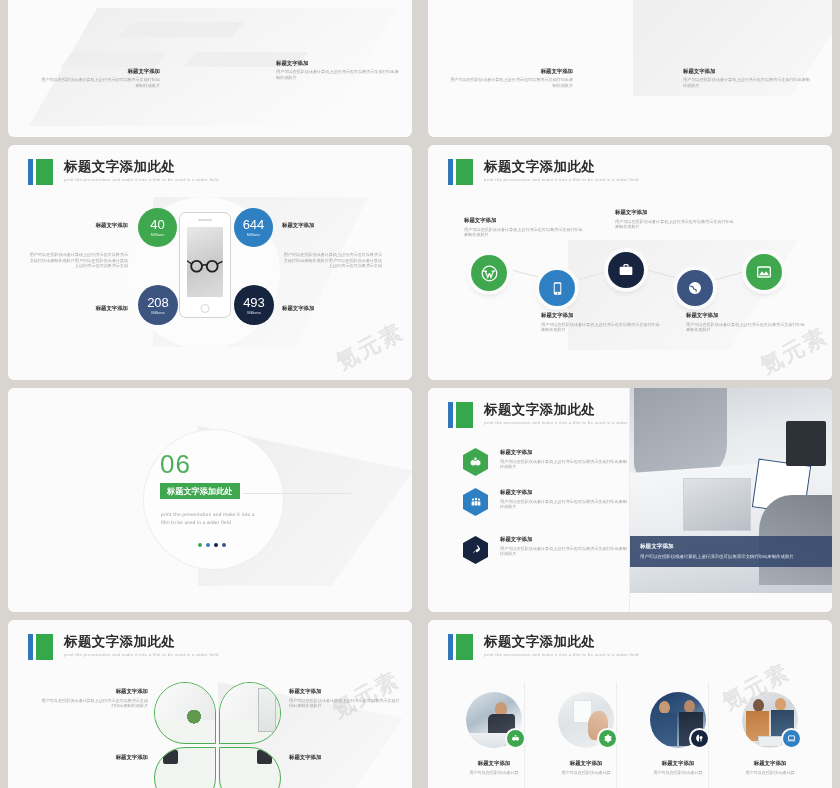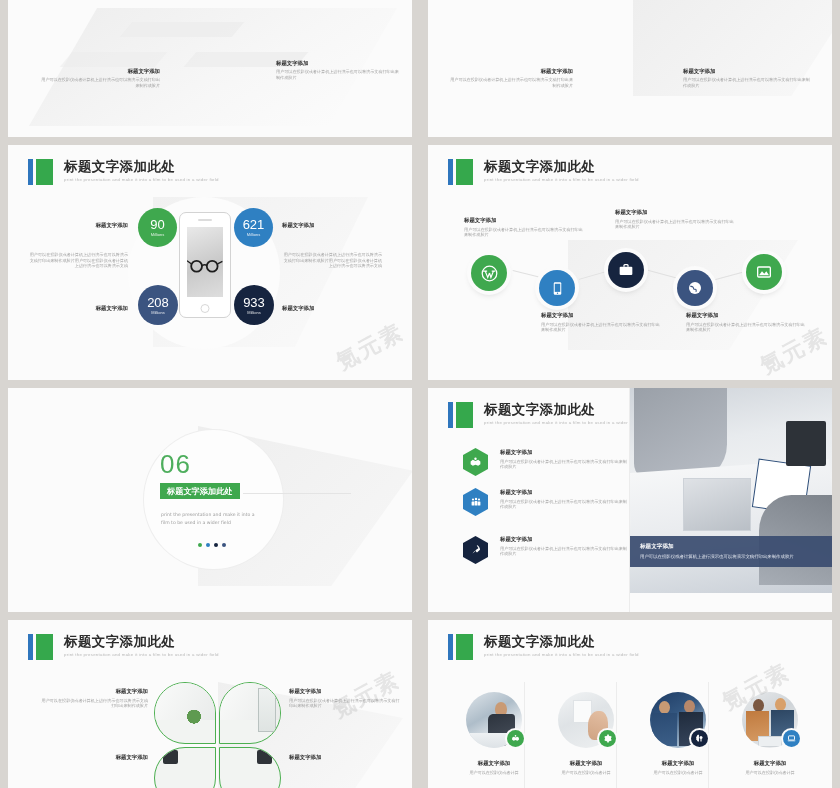--- a/index.html
+++ b/index.html
@@ -9,20 +9,21 @@
     font-family:"Liberation Sans","DejaVu Sans",sans-serif;
   }
   .grid {
     position:relative;
     width:840px; height:788px;
   }
   .slide {
     position:absolute;
     background:#fbfbfb;
     overflow:hidden;
+    border-radius:6px;
   }
   
   .r1 { top:-100px; height:237px; }
   .r2 { top:145px;  height:235px; }
   .r3 { top:388px;  height:224px; }
   .r4 { top:620px;  height:250px; }
   .cL { left:8px;  width:404px; }
   .cR { left:428px;width:404px; }
 
   
@@ -252,33 +253,33 @@
         <svg class="glasses" width="36" height="20" viewBox="0 0 60 30">
           <circle cx="16" cy="17" r="9" fill="none" stroke="#1d1d1d" stroke-width="3"></circle>
           <circle cx="42" cy="17" r="9" fill="none" stroke="#1d1d1d" stroke-width="3"></circle>
           <path d="M25 16q5-3 8 0" fill="none" stroke="#1d1d1d" stroke-width="2.4"></path>
           <path d="M7 13 0 8M51 13l8-4" fill="none" stroke="#1d1d1d" stroke-width="2.2"></path>
         </svg>
       </div>
     </div>
 
     <div class="circ stat" style="left:130px;top:63px;width:39px;height:39px;background:#3fa84e;">
-      <span class="num">90</span>
+      <span class="num">40</span>
       <span class="unit">Millions</span>
     </div>
     <div class="circ stat" style="left:226px;top:63px;width:39px;height:39px;background:#2f80c2;">
-      <span class="num">621</span>
+      <span class="num">644</span>
       <span class="unit">Millions</span>
     </div>
     <div class="circ stat" style="left:130px;top:140px;width:40px;height:40px;background:#3b5480;">
       <span class="num">208</span>
       <span class="unit">Millions</span>
     </div>
     <div class="circ stat" style="left:226px;top:140px;width:40px;height:40px;background:#16243f;">
-      <span class="num">933</span>
+      <span class="num">493</span>
       <span class="unit">Millions</span>
     </div>
 
     <div class="lbl ta-r" style="position:absolute;left:38px;top:77px;width:82px;">标题文字添加</div>
     <div class="lbl ta-r" style="position:absolute;left:38px;top:160px;width:82px;">标题文字添加</div>
     <div class="lbl" style="position:absolute;left:274px;top:77px;width:90px;">标题文字添加</div>
     <div class="lbl" style="position:absolute;left:274px;top:160px;width:90px;">标题文字添加</div>
 
     <div class="desc ta-r" style="position:absolute;left:20px;top:107px;width:100px;">用户可以在投影仪或者计算机上进行演示也可以将演示文稿打印出来制作成胶片用户可以在投影仪或者计算机上进行演示也可以将演示文稿</div>
     <div class="desc ta-r" style="position:absolute;left:272px;top:107px;width:102px;">用户可以在投影仪或者计算机上进行演示也可以将演示文稿打印出来制作成胶片用户可以在投影仪或者计算机上进行演示也可以将演示文稿</div>

